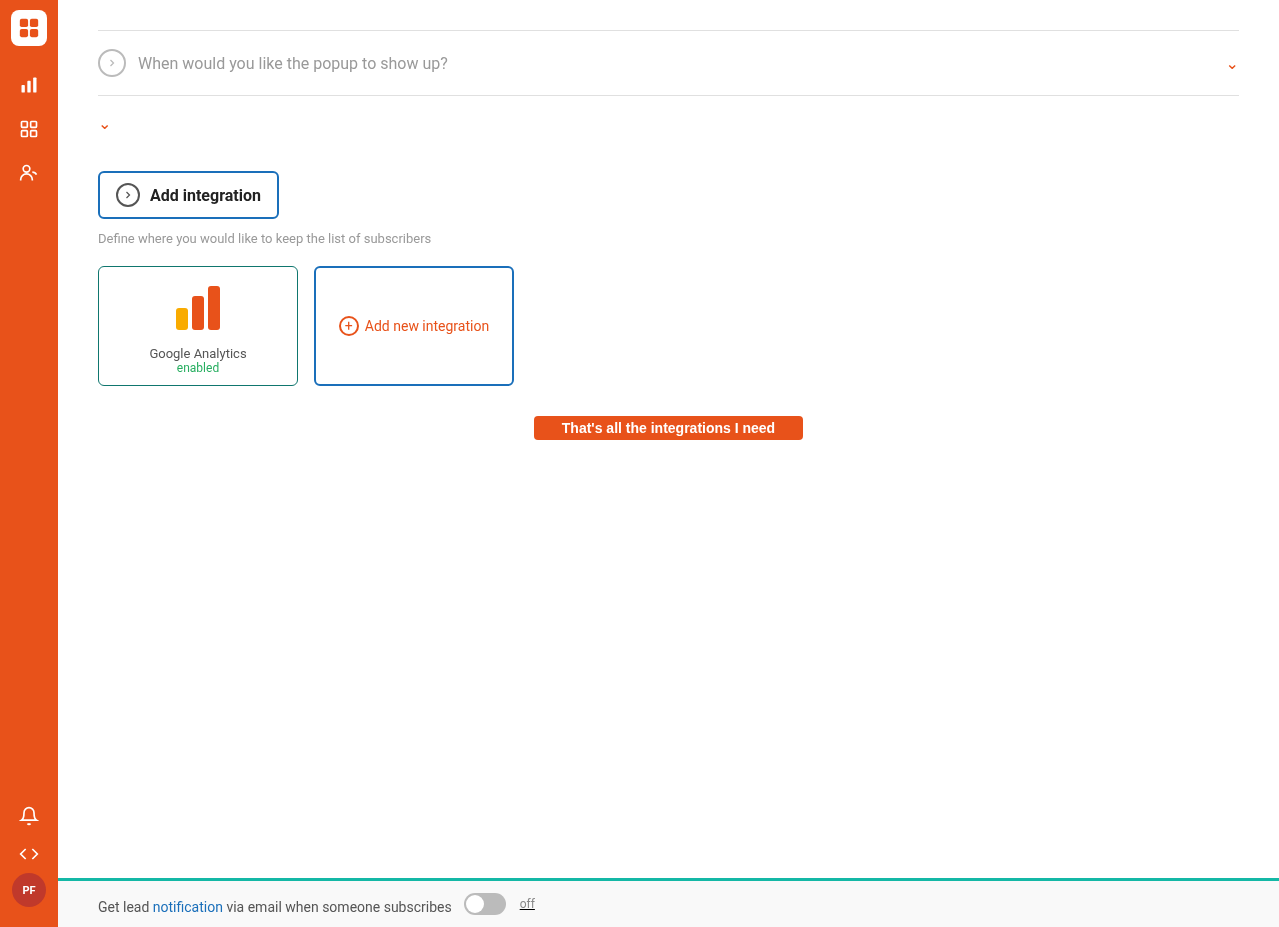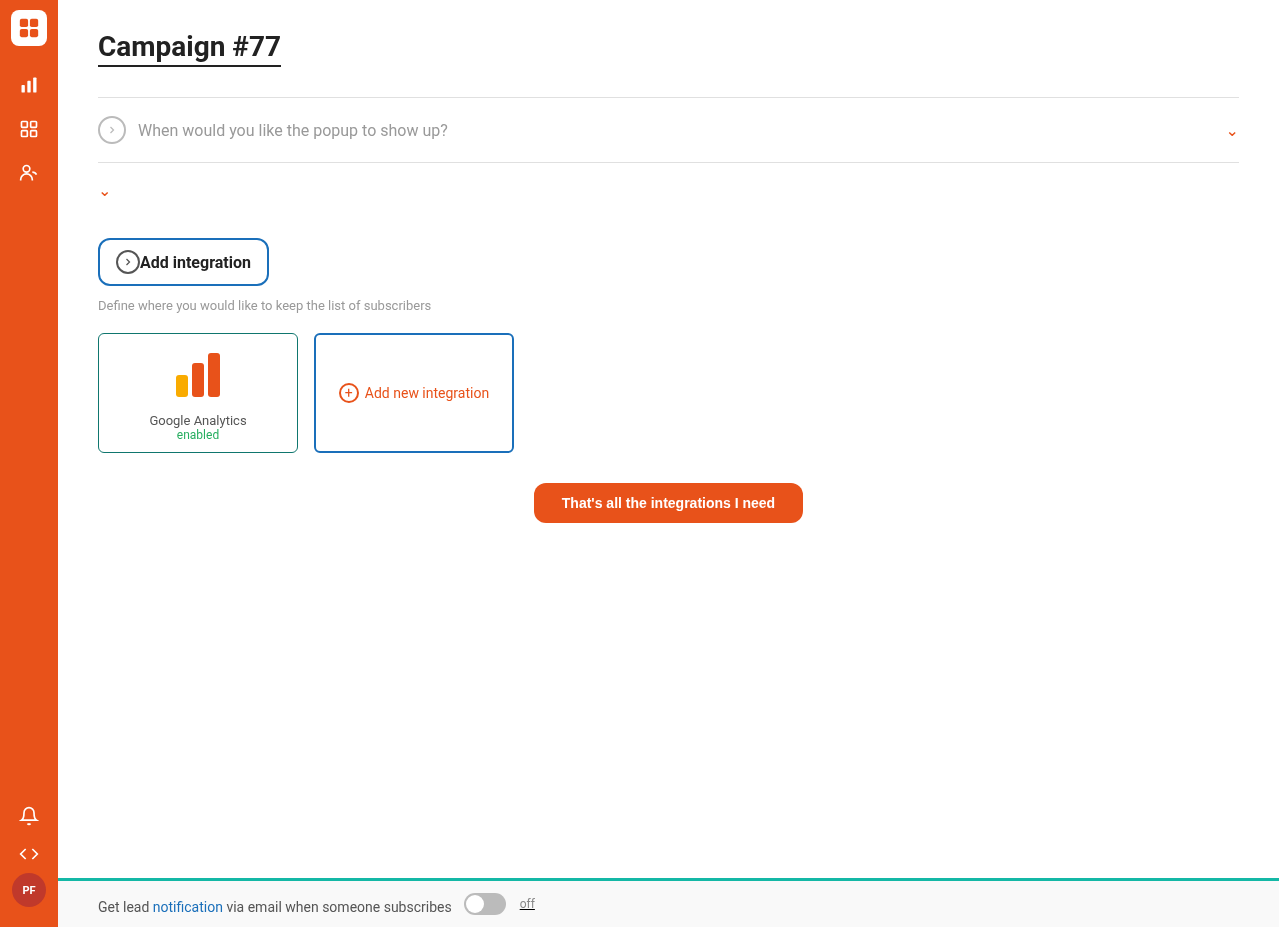--- a/index.html
+++ b/index.html
@@ -138,22 +138,23 @@
       font-size: 16px;
     }
 
     
     .integration-section {
       padding: 20px 0;
     }
     .integration-header {
       display: flex;
       align-items: center;
+      gap: 10px;
       border: 2px solid #1a6fba;
-      border-radius: 12px;
+      border-radius: 6px;
       padding: 10px 16px;
       display: inline-flex;
       margin-bottom: 12px;
     }
     .integration-header-icon {
       width: 24px; height: 24px;
       border-radius: 50%;
       border: 2px solid #555;
       display: flex; align-items: center; justify-content: center;
       color: #555;
@@ -230,25 +231,25 @@
       line-height: 1;
     }
 
     
     .done-btn-wrap {
       display: flex;
       justify-content: center;
       margin-bottom: 20px;
     }
     .btn-done {
-      padding: 12px 28px;
+      padding: 4px 28px;
       background: #e8521a;
       color: white;
       border: none;
-      border-radius: 12px;
+      border-radius: 4px;
       font-size: 14px;
       font-weight: 600;
       cursor: pointer;
     }
 
     
     .footer-bar {
       background: #f9f9f9;
       border-top: 3px solid #14b8a6;
       padding: 12px 40px;
@@ -346,21 +347,20 @@
     <div class="sidebar-avatar">PF</div>
   </div>
 </div>
 
 <div class="main-content">
 
 
   <div class="page-area">
 
     <div>
-      <div class="campaign-title">Campaign #77</div>
     </div>
 
     <div class="accordion-section">
       <div class="accordion-header">
         <div class="accordion-header-left">
           <div class="accordion-icon">
             <svg width="12" height="12" viewBox="0 0 24 24" fill="none" stroke="#bbb" stroke-width="2.5">
               <polyline points="9 18 15 12 9 6"></polyline>
             </svg>
           </div>

